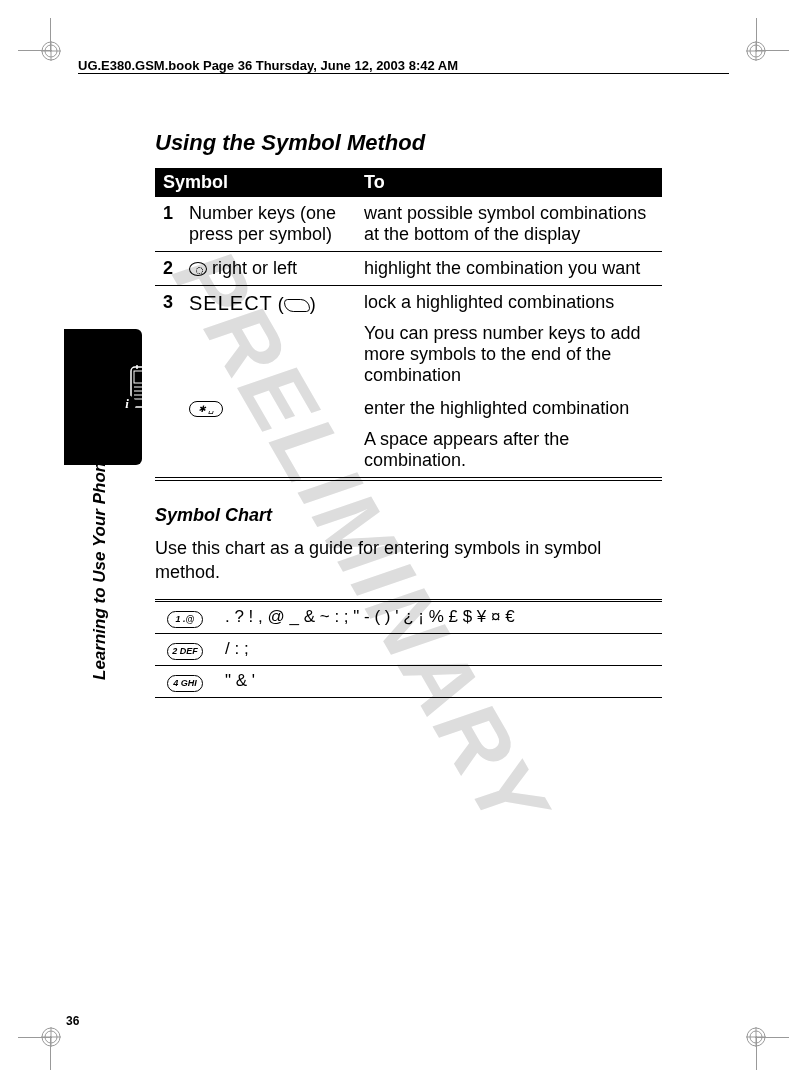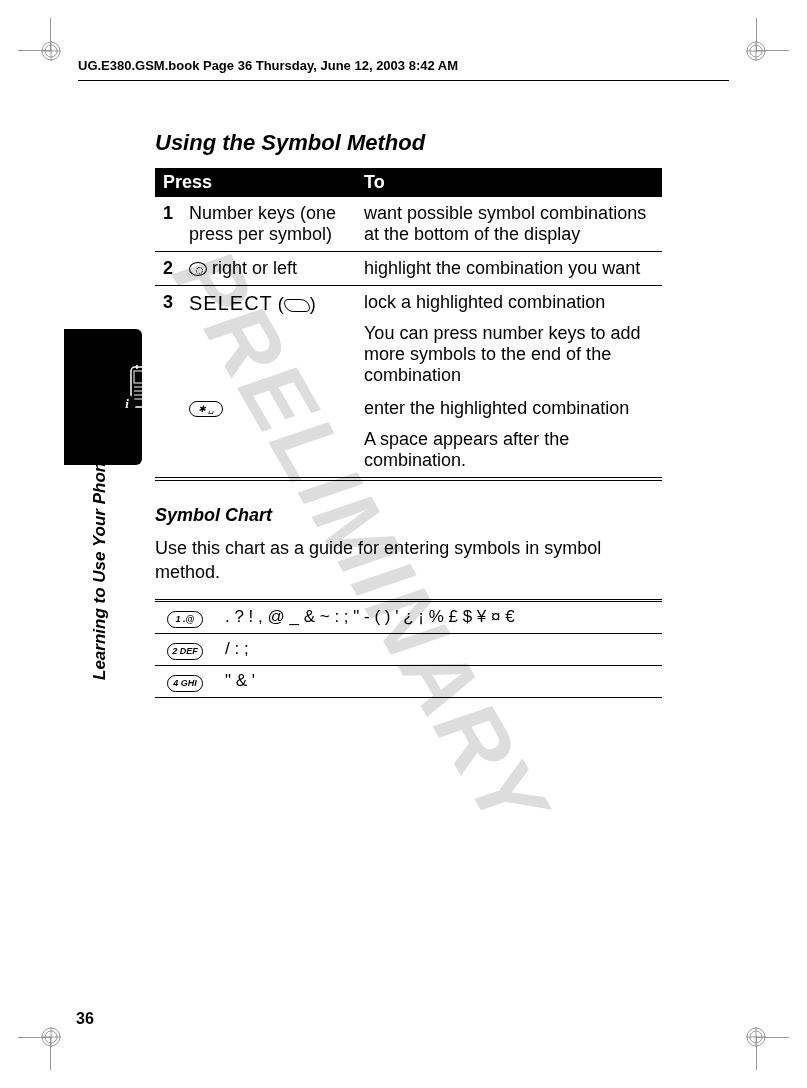--- a/index.html
+++ b/index.html
@@ -25,21 +25,21 @@
   .reg-tl { top: 41px; left: 41px; }
   .reg-tr { top: 41px; right: 41px; }
   .reg-bl { bottom: 41px; left: 41px; }
   .reg-br { bottom: 41px; right: 41px; }
 
   .header-line {
     position: absolute;
     top: 58px; left: 78px; right: 78px;
     font-size: 13px;
     font-weight: bold;
-    padding-bottom: 7px;
+    padding-bottom: 0;
     border-bottom: 1px solid #000;
   }
 
   .content {
     position: absolute;
     top: 130px;
     left: 155px;
     right: 145px;
   }
 
@@ -134,22 +134,22 @@
     background: #000;
     border-radius: 50%;
     color: #fff;
     font-size: 13px; font-weight:bold; font-style: italic;
     text-align:center; line-height:18px;
     font-family: Georgia, serif;
   }
   .page-num {
     position: absolute;
     bottom: 60px;
-    left: 76px;
-    font-size: 16px;
+    left: 66px;
+    font-size: 12px;
     font-weight: bold;
     text-align: center;
   }
 
   .watermark {
     position: absolute;
     top: 540px; left: 360px;
     transform: translate(-50%, -50%) rotate(60deg);
     font-size: 90px;
     font-weight: bold;
@@ -251,21 +251,21 @@
 
 <div class="sidebar-label">Learning to Use Your Phone</div>
 
 <div class="content">
   <h2 class="section-title">Using the Symbol Method</h2>
 
 
   <table class="instr-table">
     <thead>
       <tr>
-        <th colspan="2">Press</th>
+        <th colspan="2">Symbol</th>
         <th>To</th>
       </tr>
     </thead>
     <tbody>
       <tr class="row-sep">
         <td class="step-num">1</td>
         <td class="press-col">Number keys (one press per symbol)</td>
         <td>want possible symbol combinations at the bottom of the display</td>
       </tr>
       <tr class="row-sep">
@@ -275,21 +275,21 @@
         </td>
         <td>highlight the combination you want</td>
       </tr>
       <tr>
         <td class="step-num">3</td>
         <td class="press-col">
           <span class="softkey-label">SELECT</span>
           (<span class="softkey-shape"></span>)
         </td>
         <td>
-          <div>lock a highlighted combination</div>
+          <div>lock a highlighted combinations</div>
           <div style="height:10px"></div>
           <div>You can press number keys to add more symbols to the end of the combination</div>
         </td>
       </tr>
       <tr>
         <td></td>
         <td class="press-col">
           <span class="inline-key">✱&nbsp;␣</span>
         </td>
         <td>

